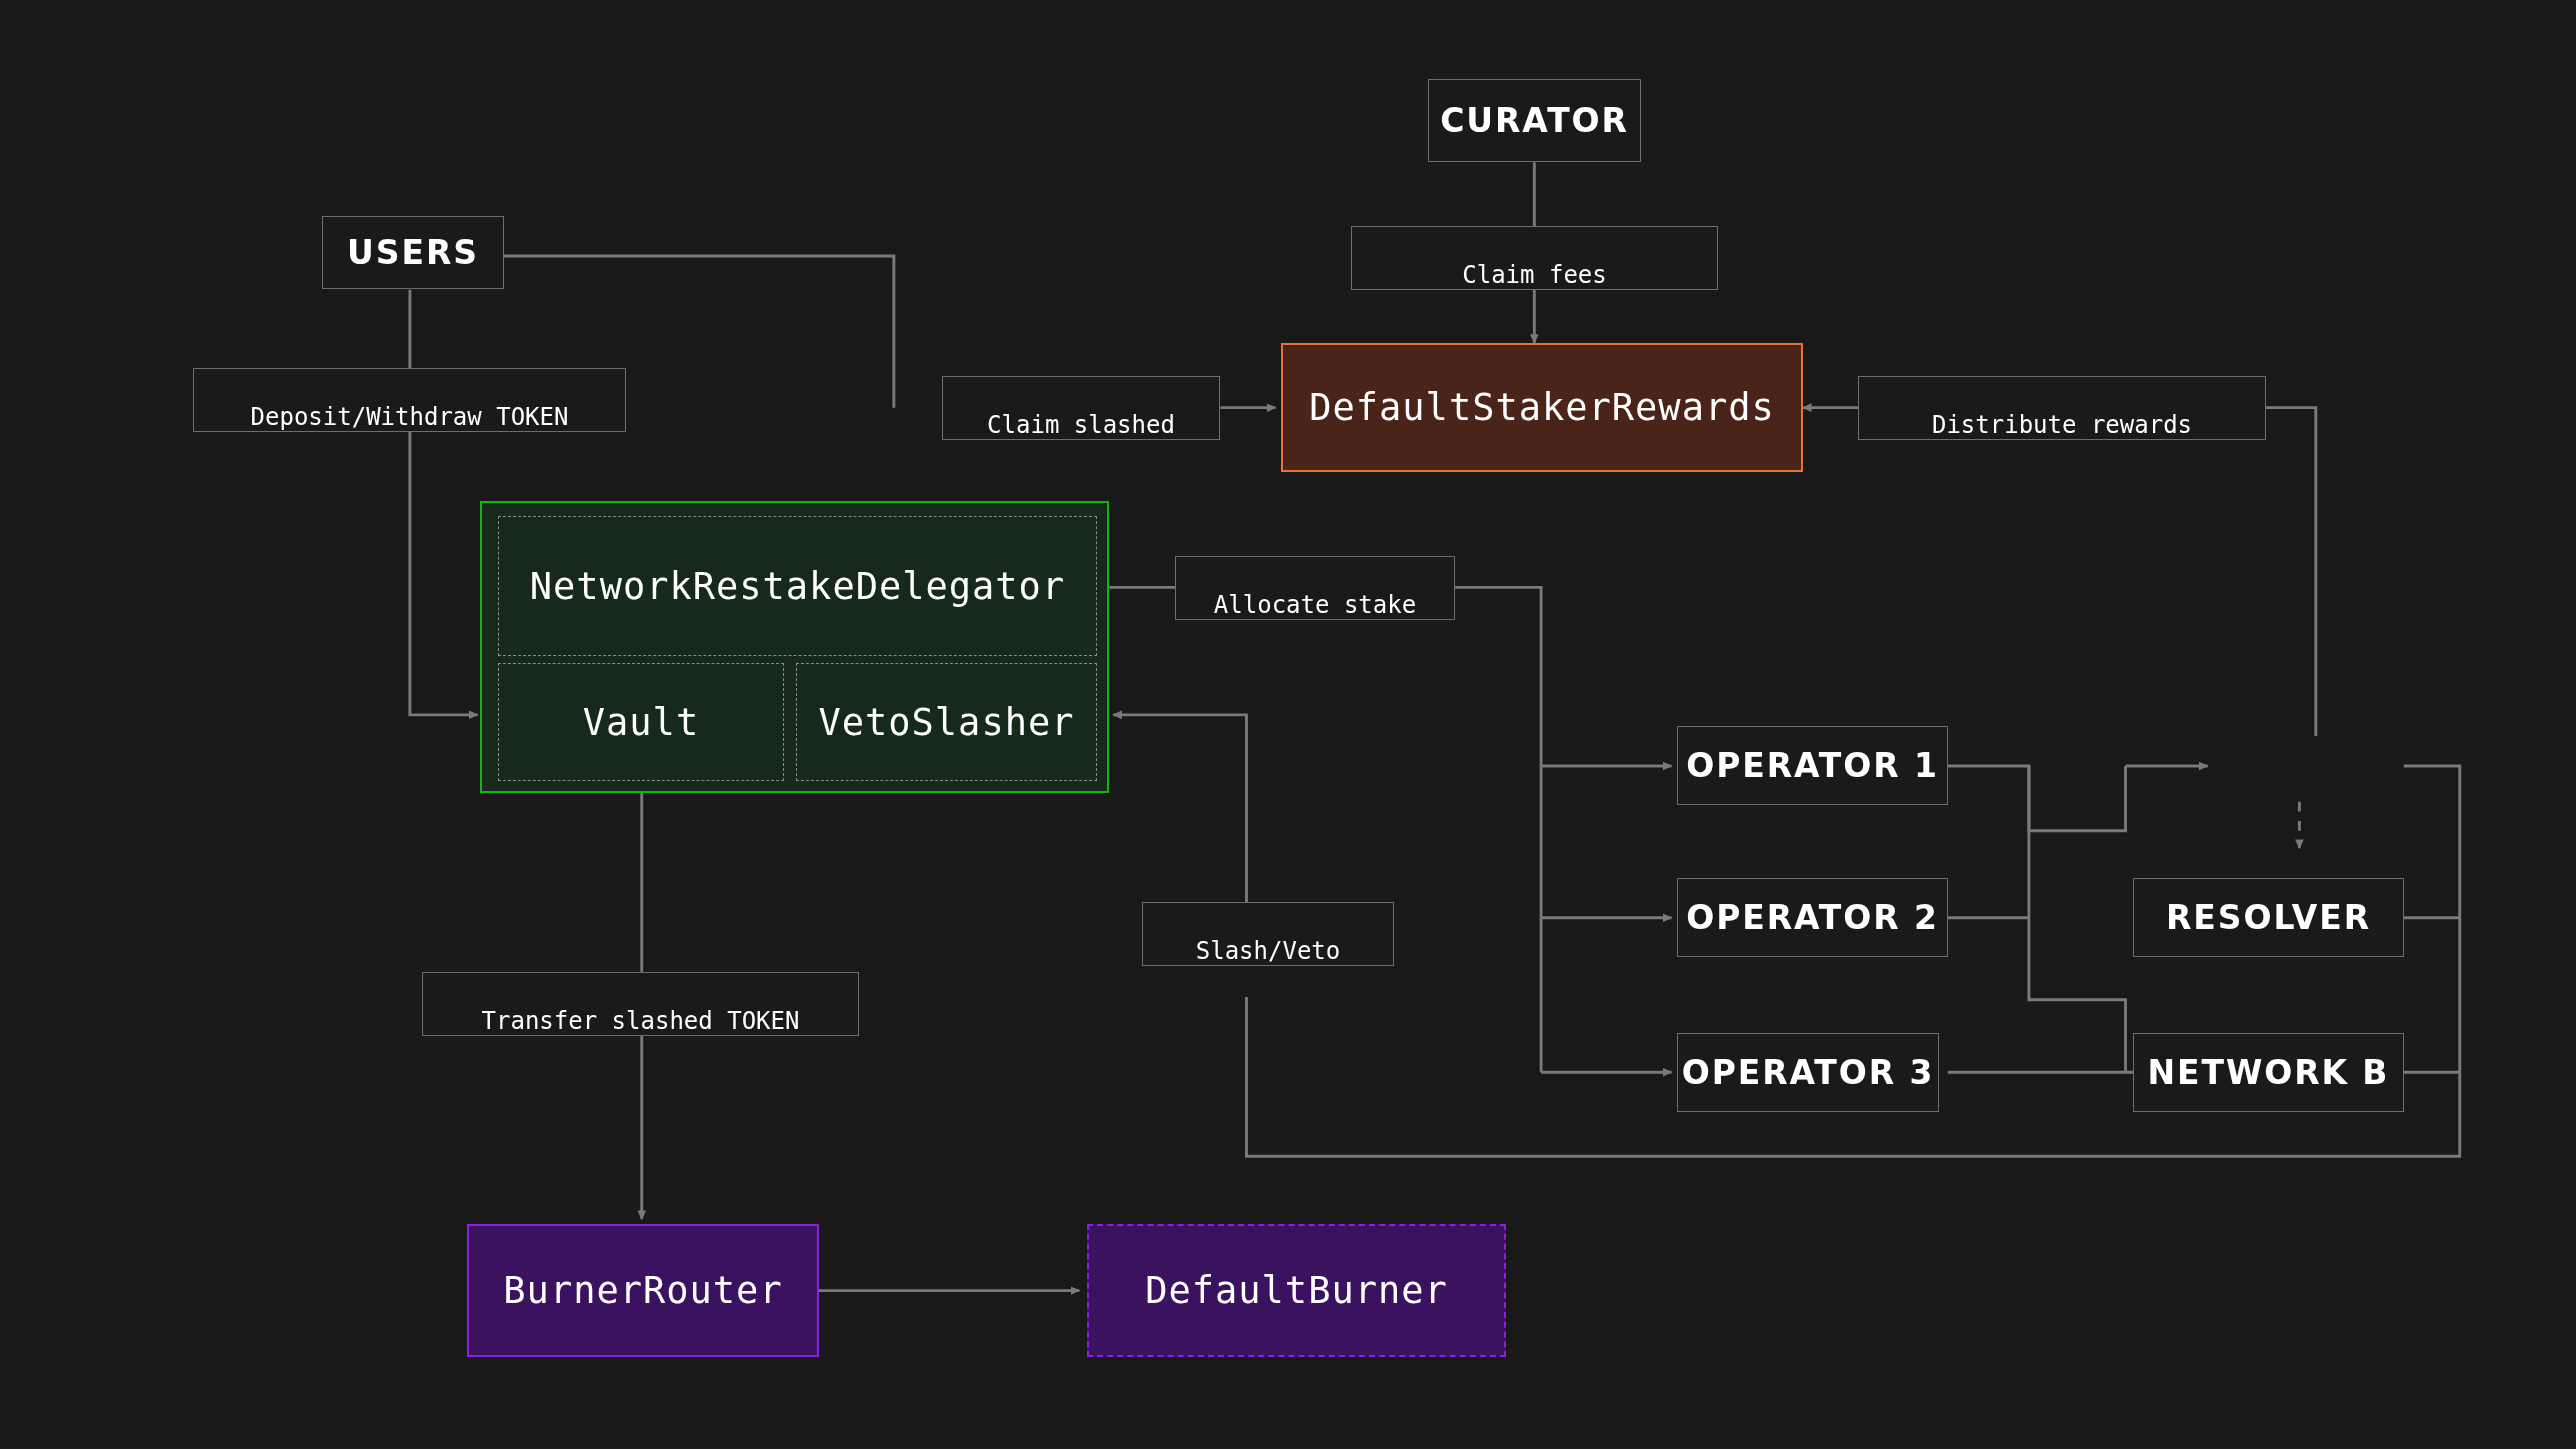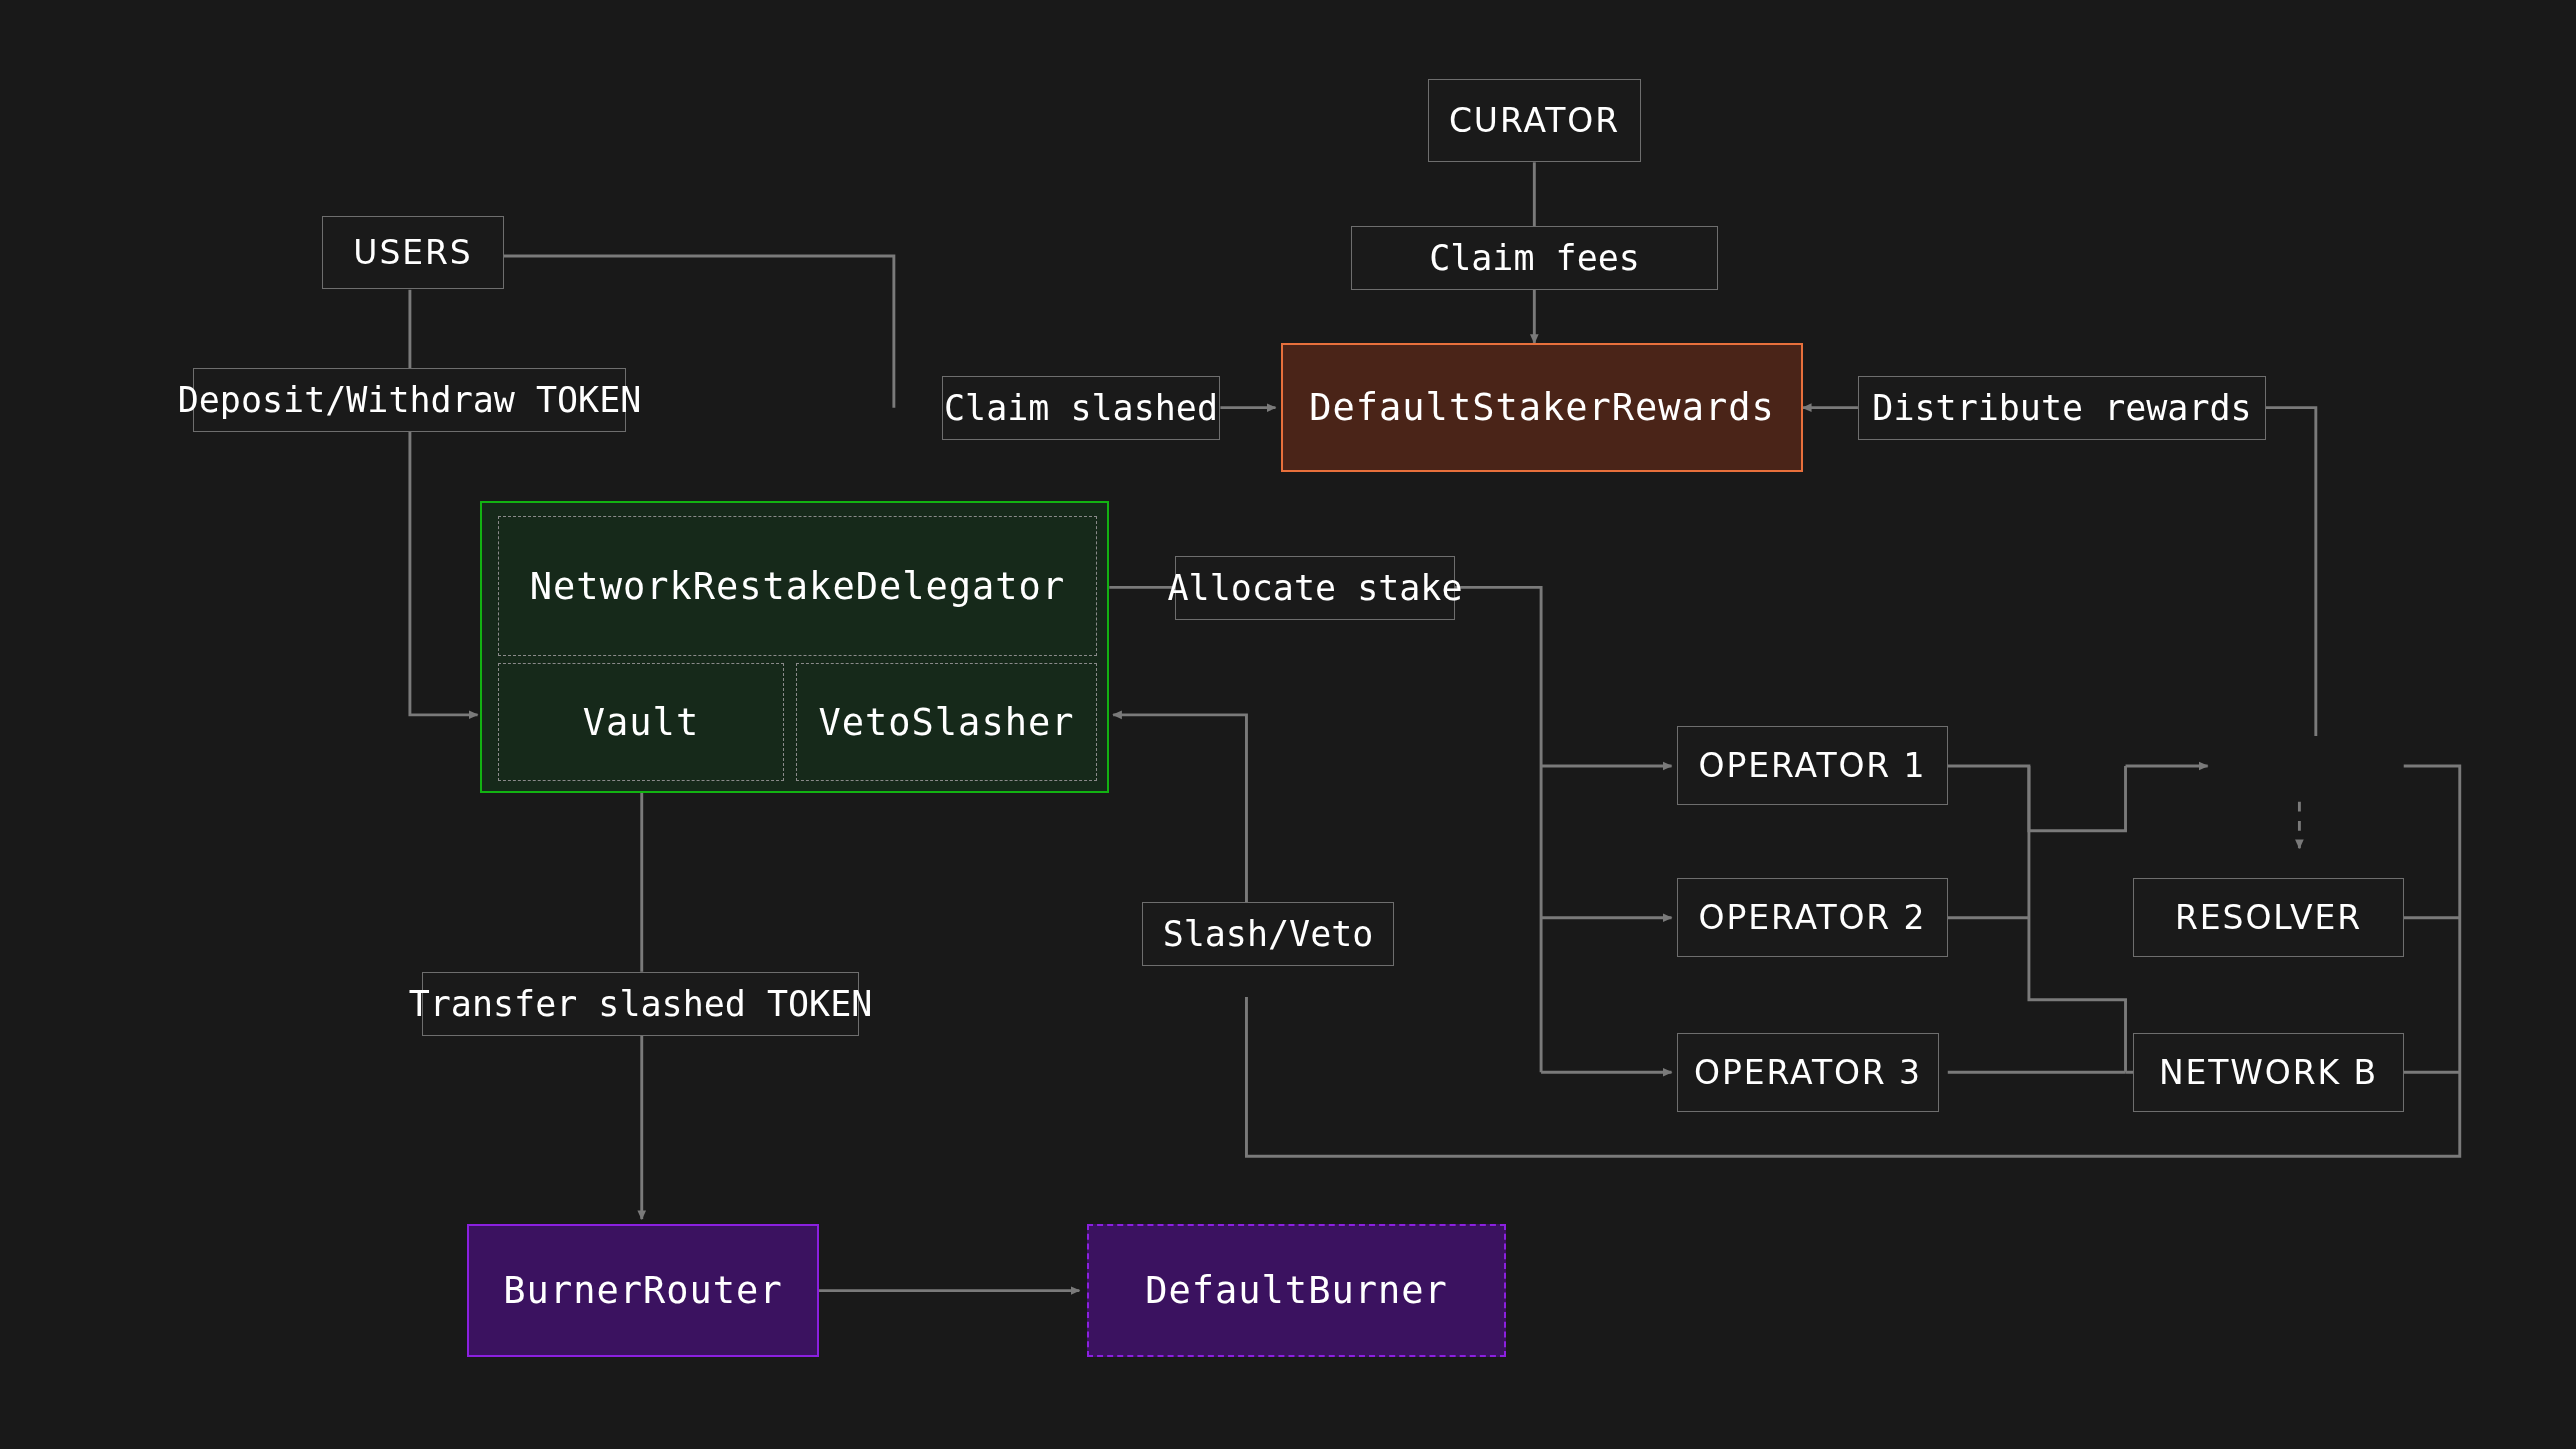--- a/index.html
+++ b/index.html
@@ -3,22 +3,22 @@
 <meta charset="utf-8">
 <style>
   html,body{margin:0;padding:0;background:#191919;}
   body{width:2576px;height:1449px;overflow:hidden;
        font-family:"DejaVu Sans Mono","Liberation Mono",monospace;}
   #stage{position:relative;width:2576px;height:1449px;background:#191919;}
   svg#wires{position:absolute;left:0;top:0;width:2576px;height:1449px;}
   .node{position:absolute;box-sizing:border-box;display:flex;align-items:center;
         justify-content:center;color:#ffffff;white-space:nowrap;}
   .plain{background:#1a1a1a;border:1.9px solid #6e6e6e;font-size:33px;
-         letter-spacing:1.9px;font-family:"DejaVu Sans","Liberation Sans",sans-serif;}
-  .lbl{background:#1a1a1a;border:1.9px solid #6e6e6e;font-size:35px;letter-spacing:0px;}
+         letter-spacing:1.9px;font-family:"DejaVu Sans","Liberation Sans",sans-serif;font-weight:bold;}
+  .lbl{background:#1a1a1a;border:1.9px solid #6e6e6e;font-size:24px;letter-spacing:0px;align-items:flex-end;}
   .mono{font-family:"DejaVu Sans Mono","Liberation Mono",monospace;}
   .rewards{background:#4a2418;border:2.9px solid #e8703c;font-size:37px;letter-spacing:1px;}
   .grpgreen{background:#16291a;border:2.9px solid #12b312;}
   .dashbox{position:absolute;box-sizing:border-box;border:1.9px dashed #8a8a8a;
            display:flex;align-items:center;justify-content:center;color:#fff;
            font-size:37px;letter-spacing:1px;}
   .purple-solid{background:#3b1260;border:2.9px solid #8b20e0;font-size:37px;letter-spacing:1px;}
   .purple-dash{background:#3b1260;border:2.9px dashed #8b20e0;font-size:37px;letter-spacing:1px;}
 </style>
 </head>

